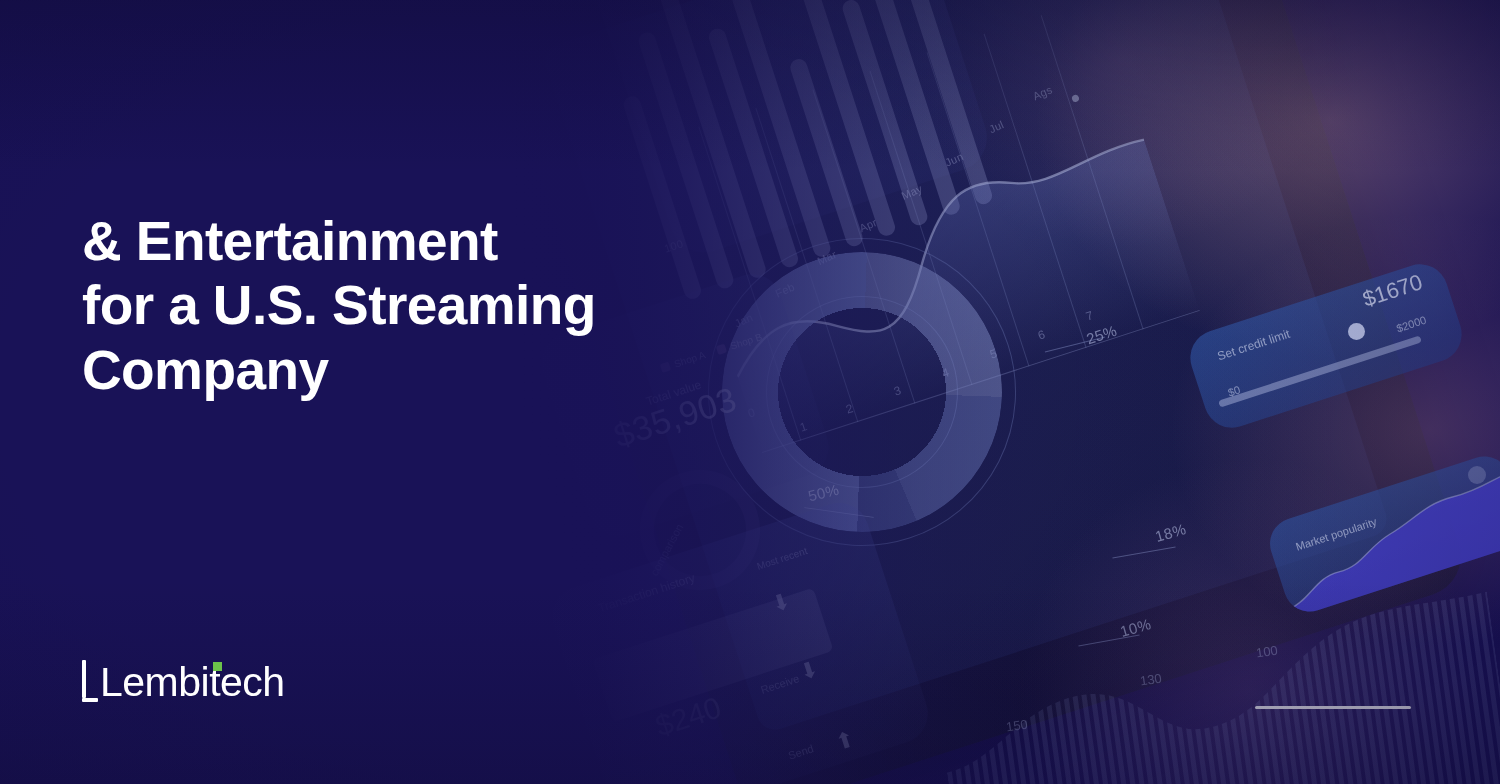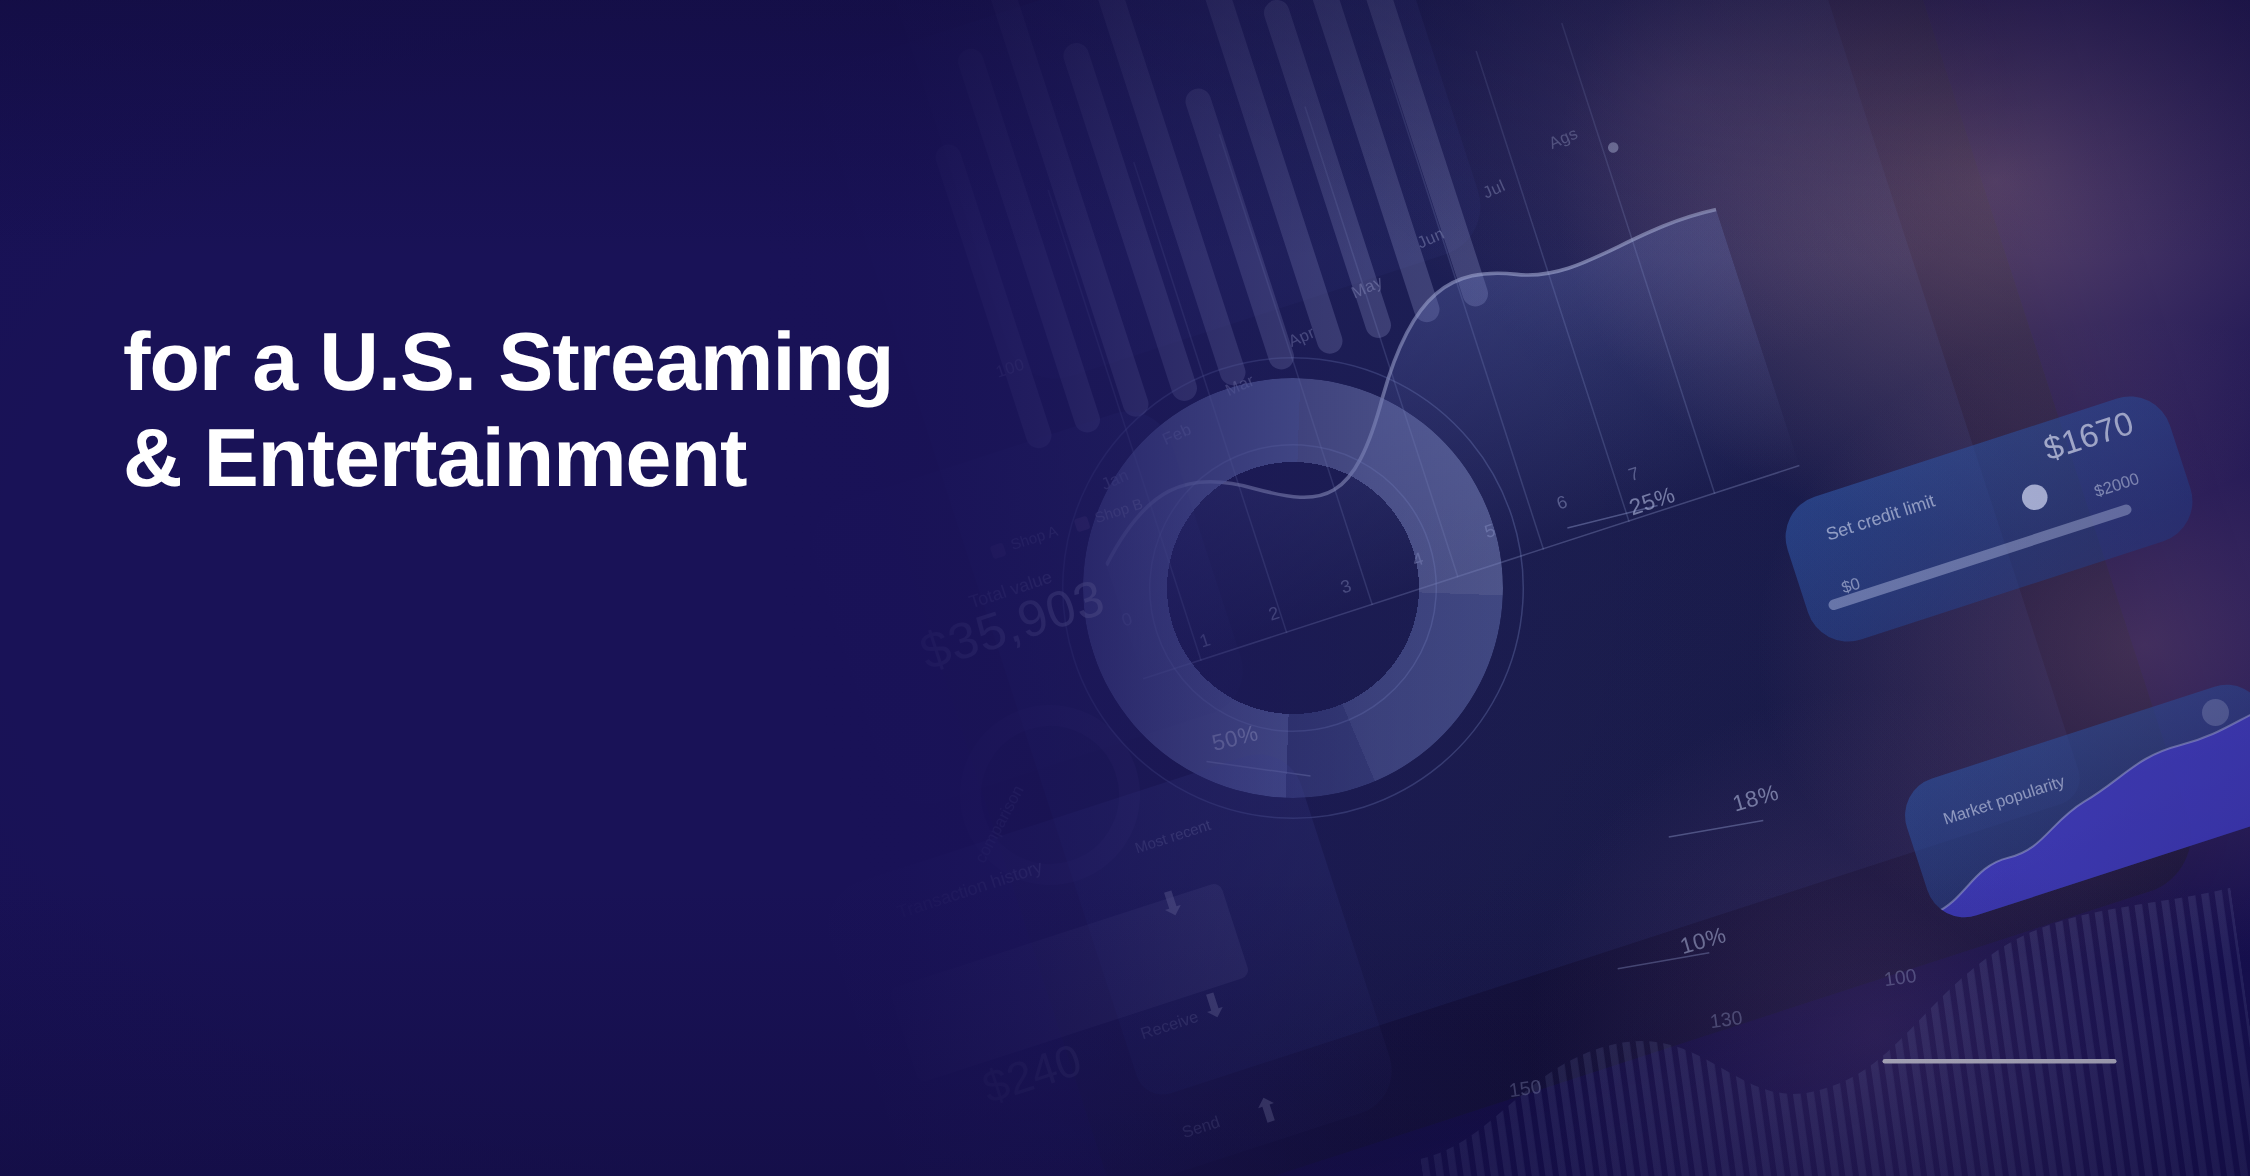--- a/index.html
+++ b/index.html
@@ -316,19 +316,30 @@
     <div class="dlabel" style="left:1256px;top:644px;transform:rotate(-8deg);">100</div>
 
     <div class="white-rule"></div>
   </div>
 
   <div class="layer navy-fade"></div>
   <div class="layer vignette"></div>
 
   <div class="content">
     <h1 class="headline">
+      <span class="ln">&amp; Entertainment</span>
       <span class="ln">for a U.S. Streaming</span>
-      <span class="ln">&amp; Entertainment</span>
+      <span class="ln">Company</span>
     </h1>
 
+    <div class="logo">
+      <div class="logo-mark">
+        <div class="v"></div>
+          <div class="h"></div>
+      </div>
+      <div class="logo-text">
+        <span>Lembitech</span>
+        <i class="logo-dot"></i>
+      </div>
+    </div>
   </div>
 
 </div>
 
 </body></html>

